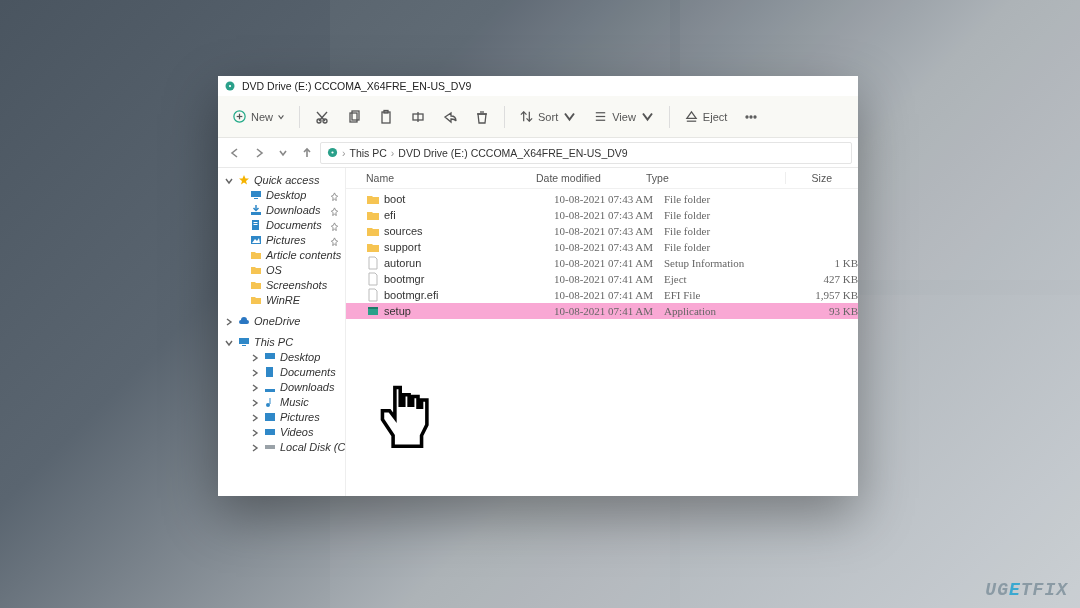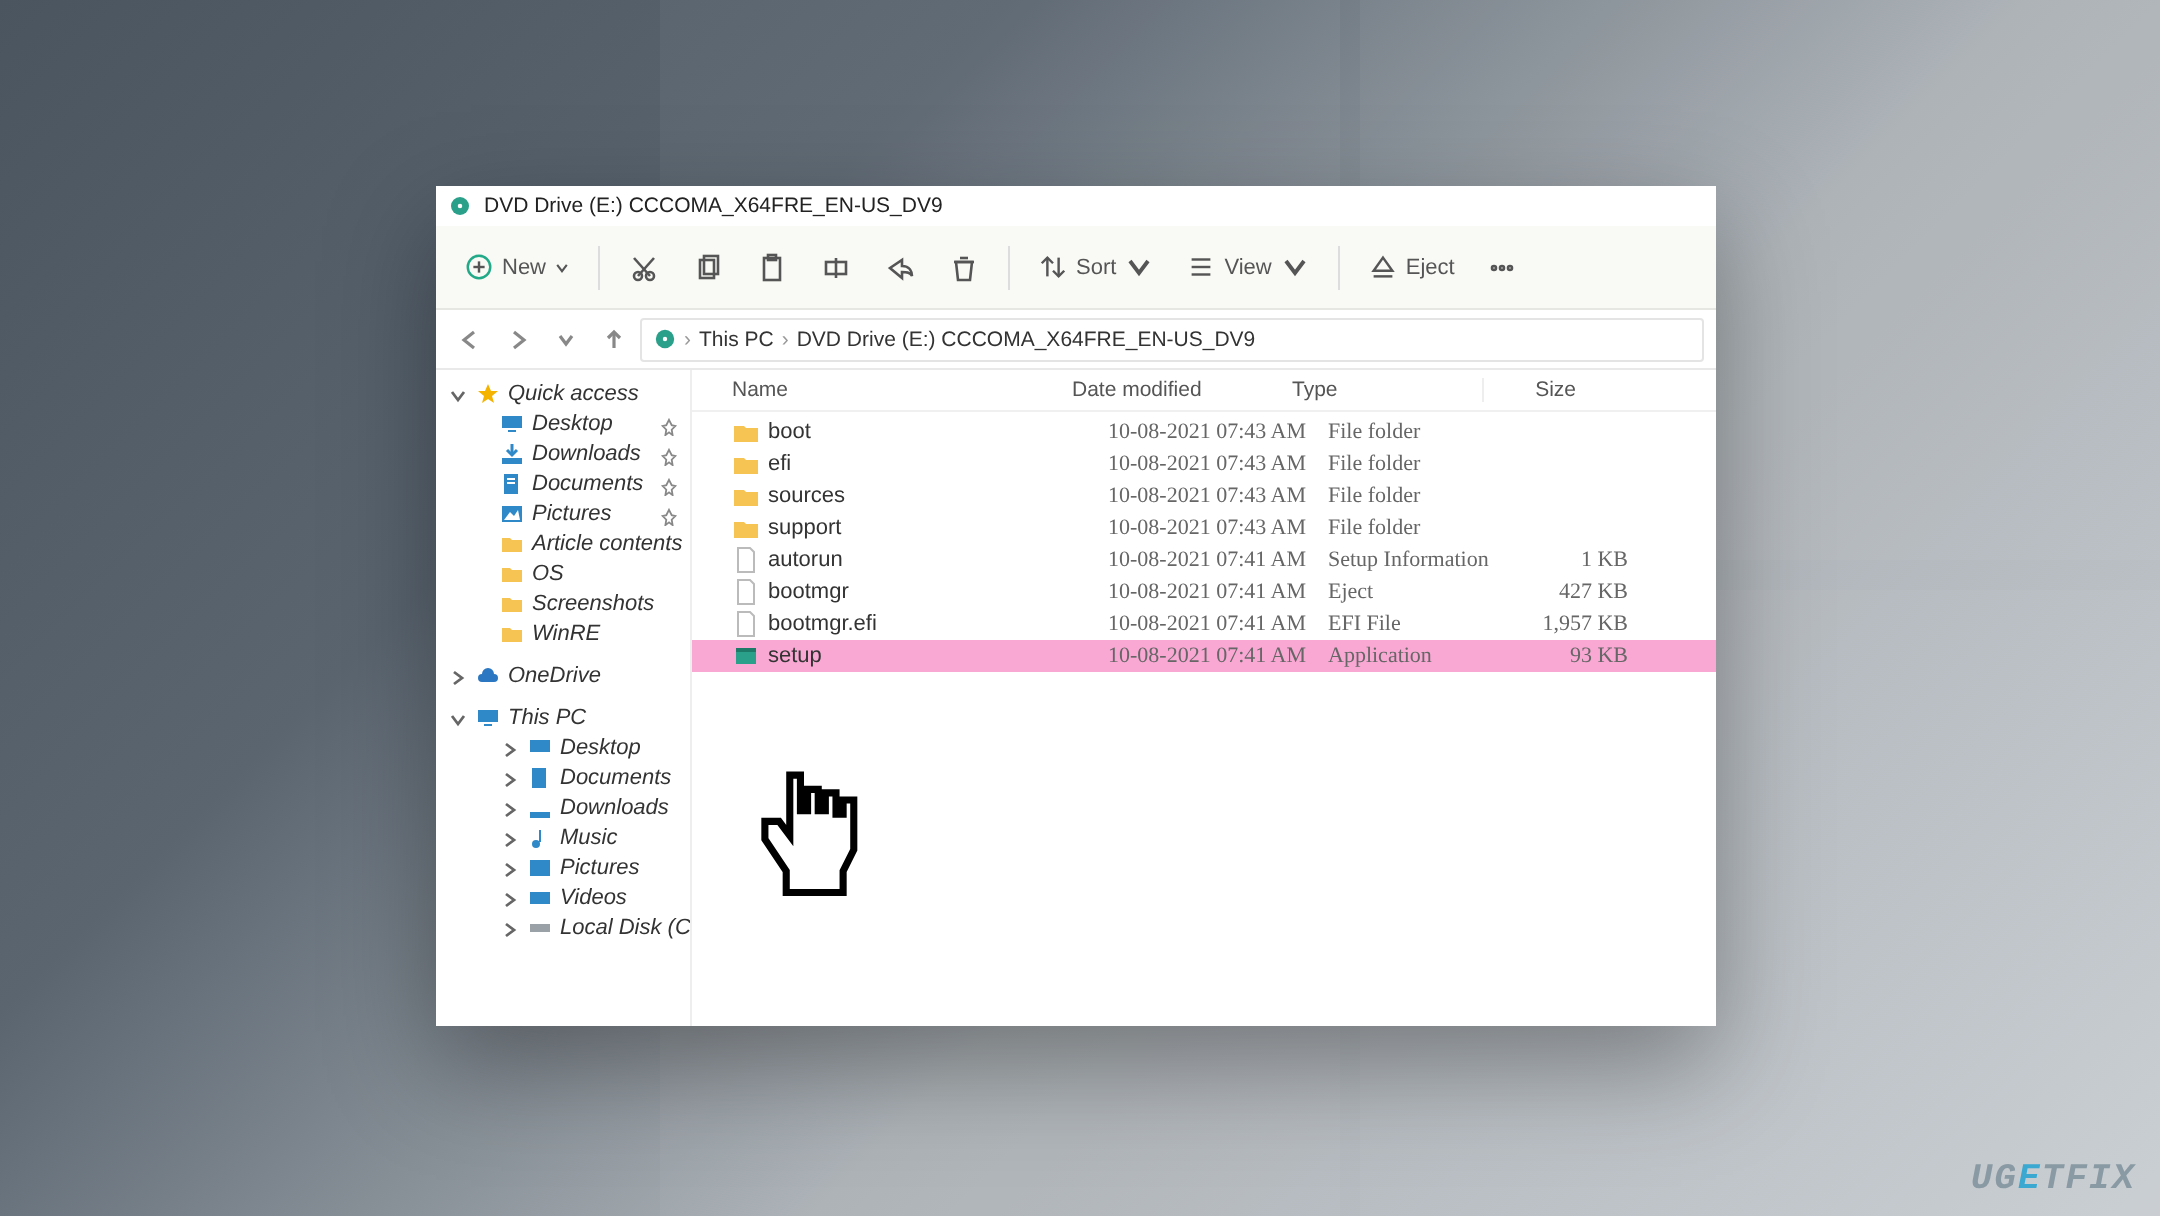--- a/index.html
+++ b/index.html
@@ -11,21 +11,21 @@
   }
   
   .bg-squares { position:absolute; top:0; left:0; right:0; bottom:0; }
   .bg-sq { position:absolute; background:rgba(255,255,255,0.04); }
   .bg-sq.a { left:330px; top:0; width:340px; height:280px; }
   .bg-sq.b { left:680px; top:0; width:400px; height:280px; }
   .bg-sq.c { left:330px; top:295px; width:340px; height:313px; }
   .bg-sq.d { left:680px; top:295px; width:400px; height:313px; }
 
   .window {
-    position:absolute; left:218px; top:93px; width:640px; height:420px;
+    position:absolute; left:218px; top:76px; width:640px; height:420px;
     background:#ffffff; box-shadow: 0 20px 50px rgba(0,0,0,0.35);
     display:flex; flex-direction:column; font-size:11px; color:#333;
   }
   
   .titlebar { height:20px; background:#fff; display:flex; align-items:center; padding:0 6px; gap:6px; }
   .titlebar svg { width:12px; height:12px; }
   .titlebar .title { font-size:10.5px; color:#222; }
 
   
   .toolbar {
@@ -61,21 +61,21 @@
   .tree-item.level1 { padding-left:32px; }
   .tree-group-space { height:6px; }
 
   
   .listpane { flex:1; display:flex; flex-direction:column; }
   .col-headers { display:flex; padding:4px 0 4px 20px; border-bottom:1px solid #f0f0f0; color:#555; font-size:10.5px; }
   .col-headers div { padding-right:8px; }
   .c-name { width:170px; }
   .c-date { width:110px; }
   .c-type { width:95px; }
-  .c-size { width:55px; text-align:right; }
+  .c-size { width:55px; text-align:right;margin-left:44px; }
   .col-headers .c-size { border-left:1px solid #eee; padding-left:6px; }
   .rows { flex:1; overflow:auto; padding-top:2px; }
   .row { display:flex; align-items:center; padding:1px 0 1px 20px; font-size:11px; color:#333; cursor:pointer; }
   .row.selected { background:#f9a8d4; }
   .row .ico { width:14px; height:14px; margin-right:4px; flex:none; }
   .row .c-date, .row .c-type, .row .c-size { color:#666;font-family:Liberation Serif, serif; }
 
   
   .watermark { position:absolute; right:12px; bottom:8px; font-size:18px; font-weight:700; font-style:italic; letter-spacing:1px; color:#8a9aa4;font-family:Liberation Mono, monospace; }
   .watermark .hl { color:#3aa8d0; }

